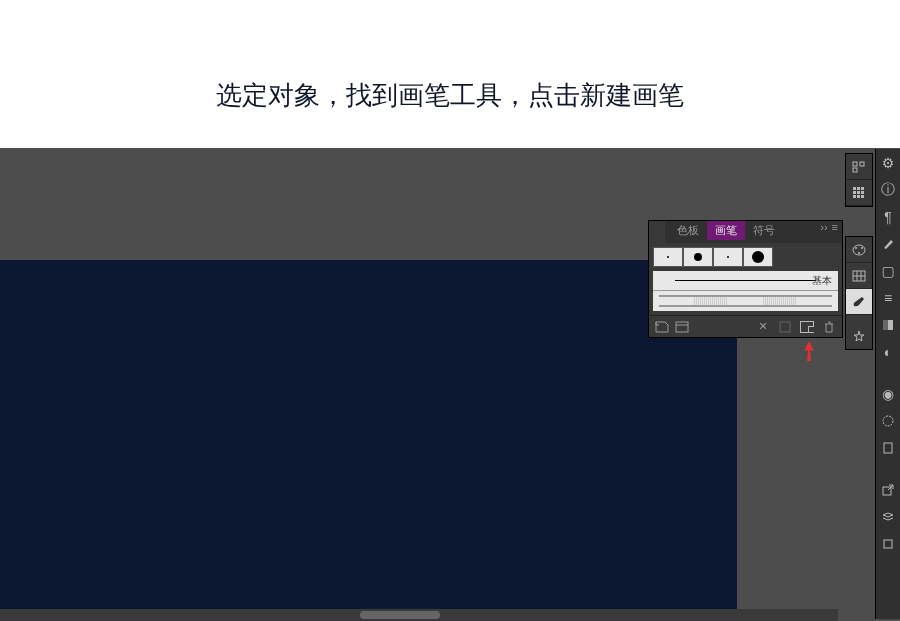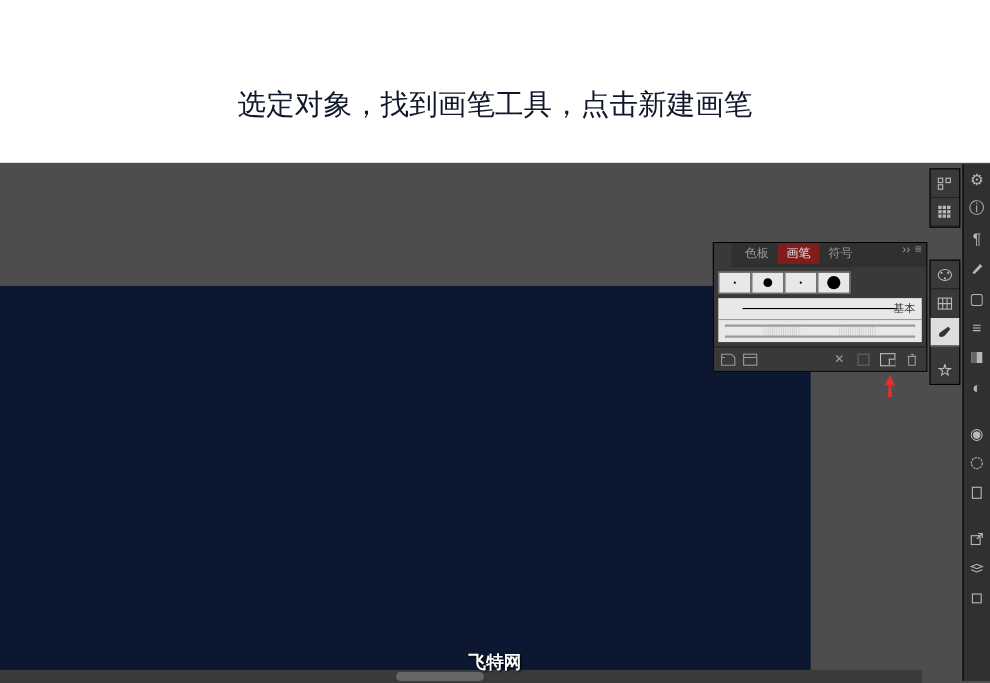--- a/index.html
+++ b/index.html
@@ -11,21 +11,21 @@
     
     .canvas-area { position: absolute; top: 112px; left: 0; width: 737px; height: 361px; background: #0c1832; }
     
     .rotate-handle { position: absolute; top: 355px; left: 196px; width: 2px; height: 10px; background: #5070d0; }
     .rotate-handle::before { content: ''; position: absolute; top: -5px; left: -2px; width: 5px; height: 5px; border: 1px solid #5070d0; border-radius: 50%; background: #fff; }
     
     
     .brushes-panel { position: absolute; top: 72px; right: 57px; width: 195px; background: #393939; border: 1px solid #000; }
     .panel-header { height: 22px; background: #303030; display: flex; align-items: flex-start; padding: 0 4px; margin-left: 16px; }
     .panel-tab { padding: 2px 8px; font-size: 11px; color: #9a9a9a; cursor: pointer; }
-    .panel-tab.active { background: #7f1d1d; color: #e0e0e0; }
+    .panel-tab.active { background: #701a75; color: #e0e0e0; }
     .panel-close { margin-left: auto; color: #9a9a9a; font-size: 11px; display: flex; align-items: center; gap: 4px; }
     
     .brush-samples { display: flex; padding: 4px; gap: 0; background: #393939; }
     .brush-sample { width: 30px; height: 20px; background: #e8e8e8; border: 1px solid #555; display: flex; align-items: center; justify-content: center; }
     .brush-dot-s { width: 2px; height: 2px; background: #000; border-radius: 50%; }
     .brush-dot-m { width: 8px; height: 8px; background: #000; border-radius: 50%; }
     .brush-dot-l { width: 12px; height: 12px; background: #000; border-radius: 50%; }
     
     .brush-list { background: #e8e8e8; margin: 0 4px 4px 4px; }
     .brush-row { height: 20px; border-bottom: 1px solid #999; display: flex; align-items: center; padding: 0 22px; position: relative; }
@@ -255,14 +255,13 @@
         </svg>
     </div>
   </div>
 
   <div class="scrollbar-bot">
     <div class="scrollbar-thumb"></div>
   </div>
 </div>
 
 <div class="watermark">
-  <div class="watermark-cn">飞特网</div>
 </div>
 
 </body></html>

